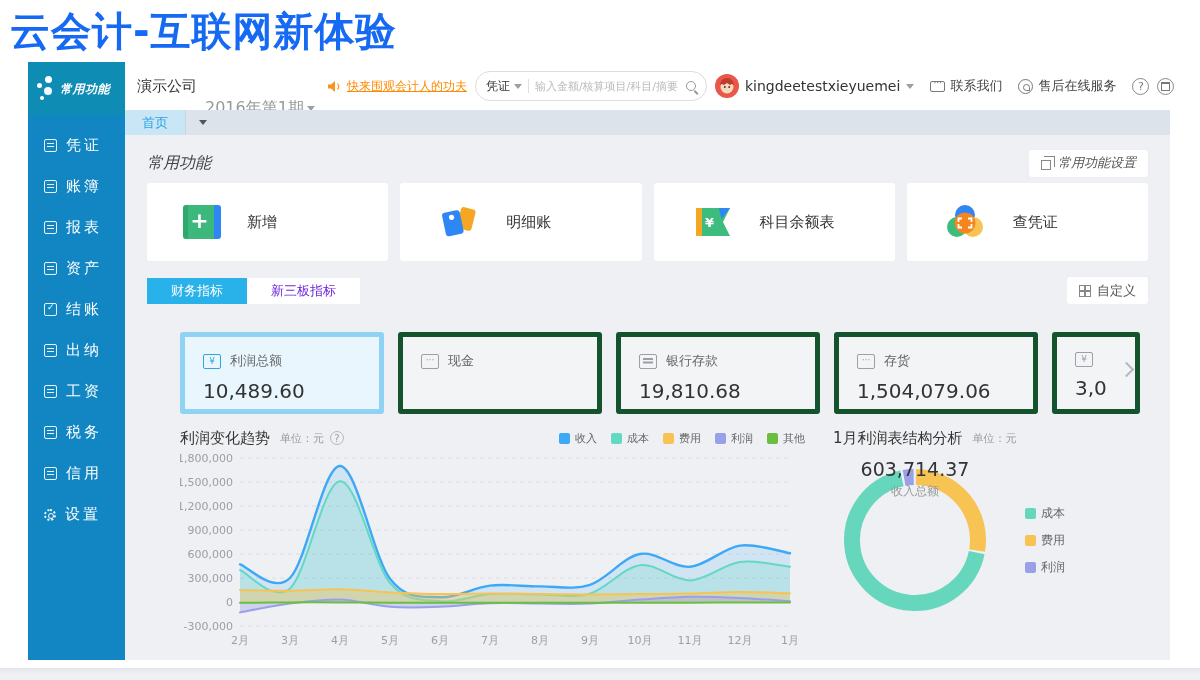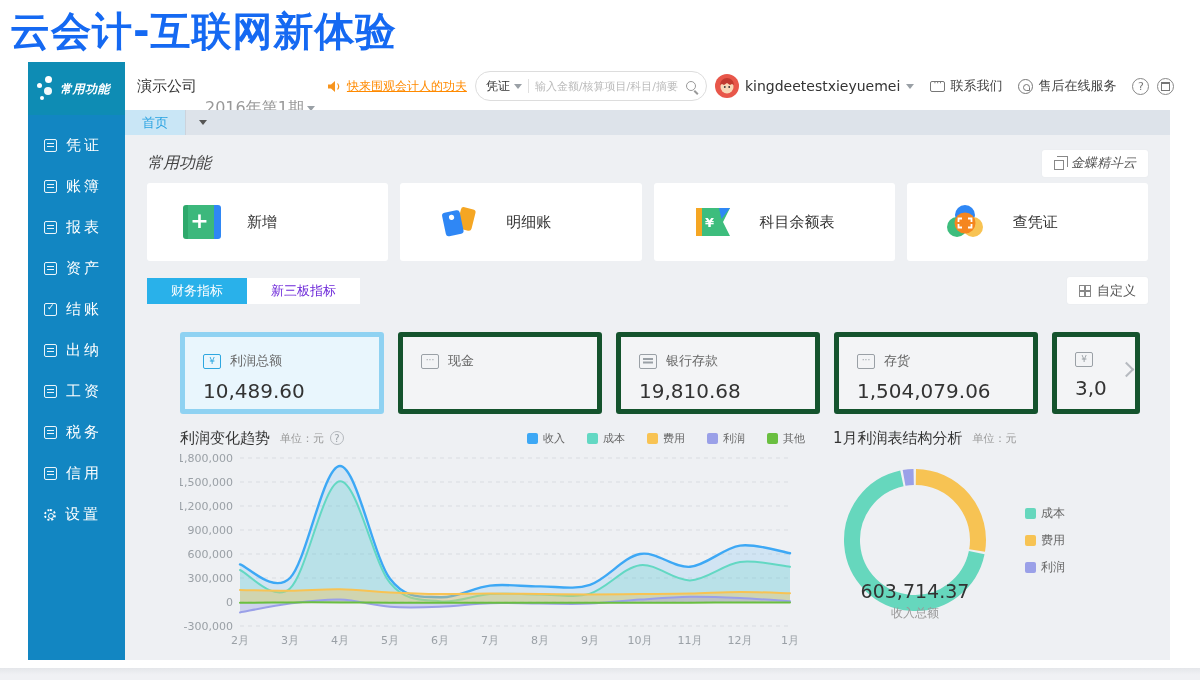--- a/index.html
+++ b/index.html
@@ -130,29 +130,29 @@
     border-top:2px solid #b6bac0; border-right:2px solid #b6bac0; transform:rotate(45deg); cursor:pointer; }
 
   .charts-row { margin-top:12px; margin-left:33px; display:flex; }
   .chart-head { display:flex; align-items:center; height:24px; }
   .chart-title { font-size:15px; color:#333; font-weight:500; }
   .unit { font-size:11px; color:#999; margin-left:10px; }
   .help { width:14px; height:14px; border:1px solid #b5b9be; border-radius:50%; margin-left:6px;
     display:flex; align-items:center; justify-content:center; font-size:10px; color:#9aa0a6; cursor:pointer; }
   .help::after { content:"?"; }
   .trend-box { width:625px; }
-  .legend { margin-left:auto; display:flex; gap:22px; }
+  .legend { margin-left:auto; display:flex; gap:14px; }
   .legend-item { display:flex; align-items:center; gap:5px; font-size:11px; color:#666; cursor:pointer; }
   .dot { width:11px; height:11px; border-radius:2px; display:inline-block; }
   .donut-box { width:340px; padding-left:28px; }
   .donut-head { display:flex; align-items:center; height:24px; }
   .donut-body { display:flex; align-items:center; margin-top:8px; }
   .donut-wrap { position:relative; width:164px; height:164px; }
   .donut-center { position:absolute; inset:0; display:flex; flex-direction:column; align-items:center;
-    justify-content:flex-end; text-align:center; pointer-events:none; }
+    justify-content:flex-start; text-align:center; pointer-events:none; }
   .donut-val { font-size:19px; color:#333; font-weight:500; }
   .donut-sub { font-size:12px; color:#999; margin-top:3px; }
   .donut-legend { margin-left:28px; display:flex; flex-direction:column; gap:10px; }
   .donut-legend .legend-item { font-size:12px; }
 
   
   .bottom-strip { position:absolute; left:0; top:668px; width:1200px; height:12px;
     background:linear-gradient(#e4e6ea,#f0f1f4 55%); }
 </style>
 </head>
@@ -276,21 +276,21 @@
           <span class="caret"></span>
         </div>
       </div>
 
       <div class="content">
 
         <div class="section-head">
           <span class="section-title">常用功能</span>
           <span class="white-btn">
             <span class="copy-ic"></span>
-            <span>金蝶精斗云</span>
+            <span>常用功能设置</span>
           </span>
         </div>
 
         <div class="func-row">
           <div class="func-card">
             <span class="plus-ic"></span>
             <span class="func-label">新增</span>
           </div>
           <div class="func-card">
             <svg width="44" height="40">

